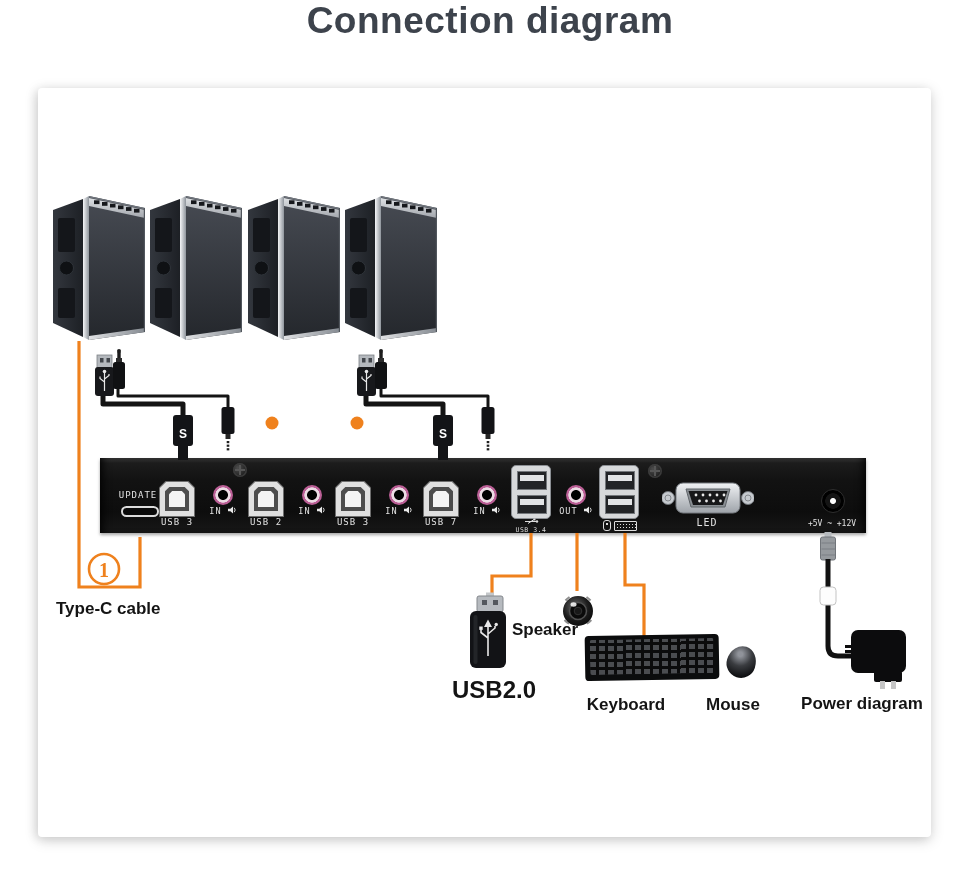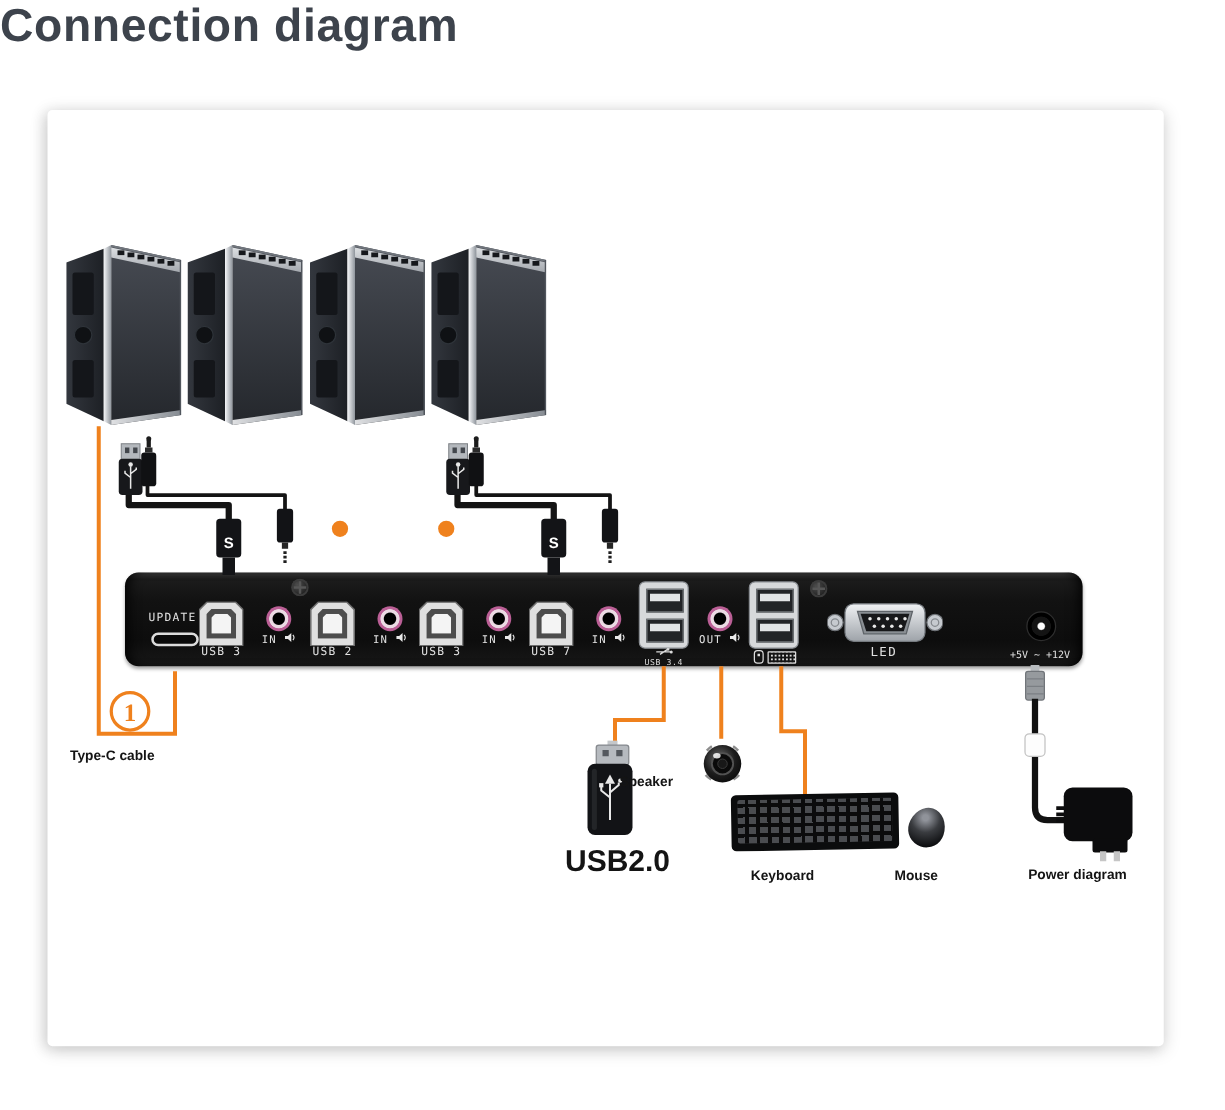--- a/index.html
+++ b/index.html
@@ -3,38 +3,38 @@
 <meta charset="utf-8">
 <style>
   html,body{margin:0;padding:0;}
   body{
     width:980px;height:888px;position:relative;overflow:hidden;
     background:#ffffff;font-family:"Liberation Sans",sans-serif;
   }
   .abs{position:absolute;}
   
   .page-title{
-    left:0;right:0;top:0;height:50px;text-align:left;
+    left:0;right:0;top:0;height:50px;text-align:center;
     font-size:37px;font-weight:bold;color:#3d434c;letter-spacing:0.5px;
   }
   
   .card{
     left:38px;top:88px;width:893px;height:749px;background:#fff;
     border-radius:4px;box-shadow:0 3px 14px rgba(0,0,0,.18), -3px 2px 10px rgba(0,0,0,.08);
     z-index:1;
   }
   
   .tower{width:92px;height:144px;top:196px;z-index:2;position:absolute;}
   
   .overlay{left:0;top:0;width:980px;height:888px;z-index:6;pointer-events:none;}
   
   .panel{
     left:100px;top:458px;width:766px;height:75px;z-index:3;
     background:linear-gradient(180deg,#3a3a3a 0,#1c1c1c 7%,#121212 30%,#0d0d0d 72%,#181818 100%);
-    border-radius:11px;
+    border-radius:0;
     box-shadow:inset 8px 0 10px -6px #000,inset -8px 0 10px -6px #000,0 2px 3px rgba(0,0,0,.35);
   }
   .panel-label{
     position:absolute;color:#e2e2e2;font-family:"DejaVu Sans Mono",monospace;
     font-size:9px;letter-spacing:1px;text-align:center;white-space:nowrap;
   }
   .usbc-port{
     position:absolute;width:38px;height:11px;border:2px solid #dcdcdc;border-radius:7px;
     background:#0a0a0a;box-sizing:border-box;
   }
@@ -88,21 +88,21 @@
     border-radius:2px;
   }
   .mouse{
     left:727px;top:646px;width:29px;height:32px;z-index:7;
     border-radius:50% 50% 50% 50%/55% 55% 45% 45%;
     background:radial-gradient(circle at 38% 28%,#90939a 0 8%,#3a3c40 40%,#0d0e10 78%);
     transform:rotate(18deg);
   }
   
   .caption{
-    position:absolute;z-index:8;font-weight:bold;color:#141414;font-size:11px;
+    position:absolute;z-index:8;font-weight:bold;color:#141414;font-size:17px;
     text-align:center;white-space:nowrap;
   }
 </style>
 </head>
 <body>
 
 <svg width="0" height="0" style="position:absolute" aria-hidden="true">
   <defs>
     <linearGradient id="gSide" x1="0" y1="0" x2="1" y2="0">
       <stop offset="0" stop-color="#33373e"></stop>
@@ -411,16 +411,16 @@
   </g>
 </svg>
 
 <div class="abs keyboard">
     <div class="keys"></div>
   </div>
 <div class="abs mouse"></div>
 
 <div class="caption" style="left:56px;top:599px;text-align:left">Type-C cable</div>
 <div class="caption" style="left:450px;top:676px;width:88px;font-size:24px">USB2.0</div>
-<div class="caption" style="left:477px;top:620px;width:80px">Speaker</div>
+<div class="caption" style="left:505px;top:620px;width:80px">Speaker</div>
 <div class="caption" style="left:580px;top:695px;width:92px">Keyboard</div>
 <div class="caption" style="left:697px;top:695px;width:72px">Mouse</div>
 <div class="caption" style="left:798px;top:694px;width:128px">Power diagram</div>
 
 </body></html>

